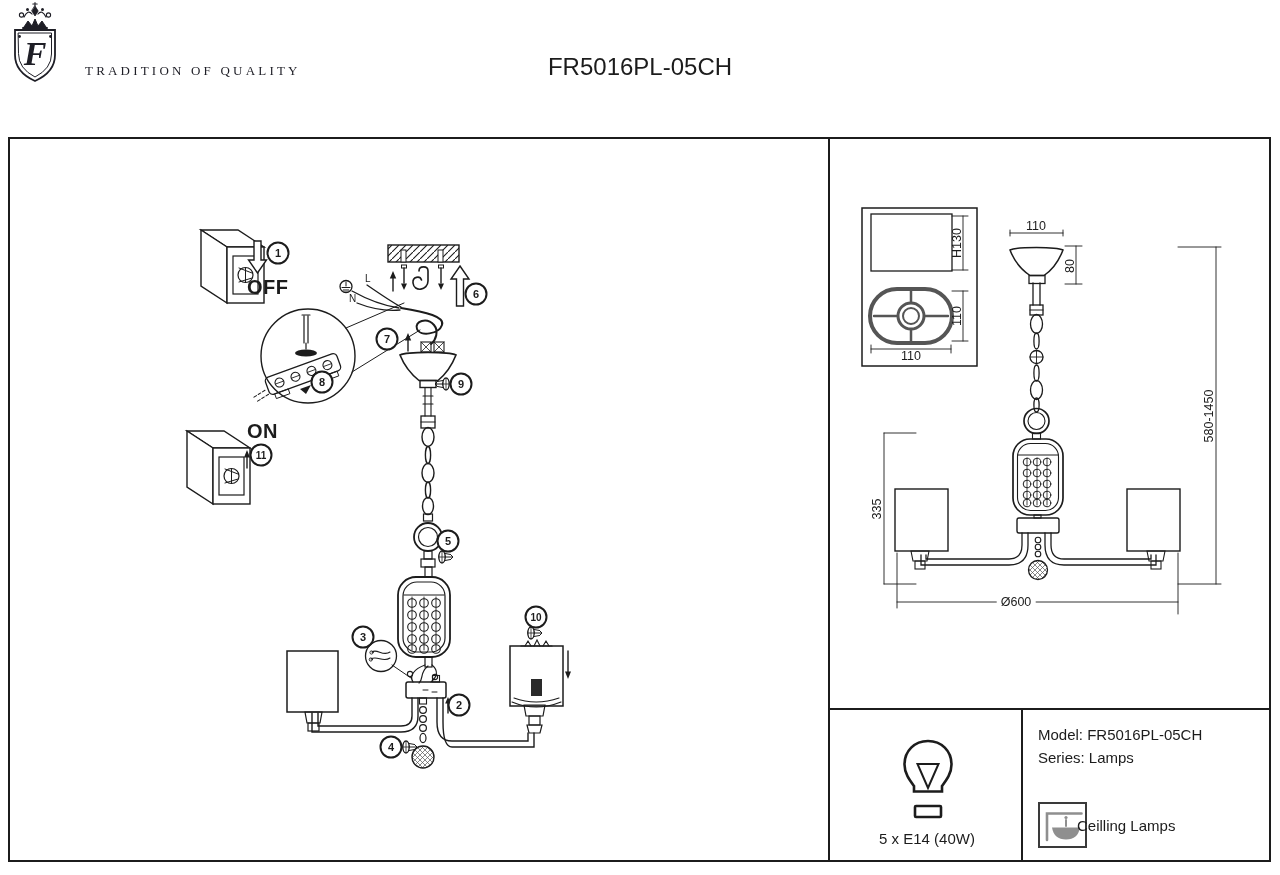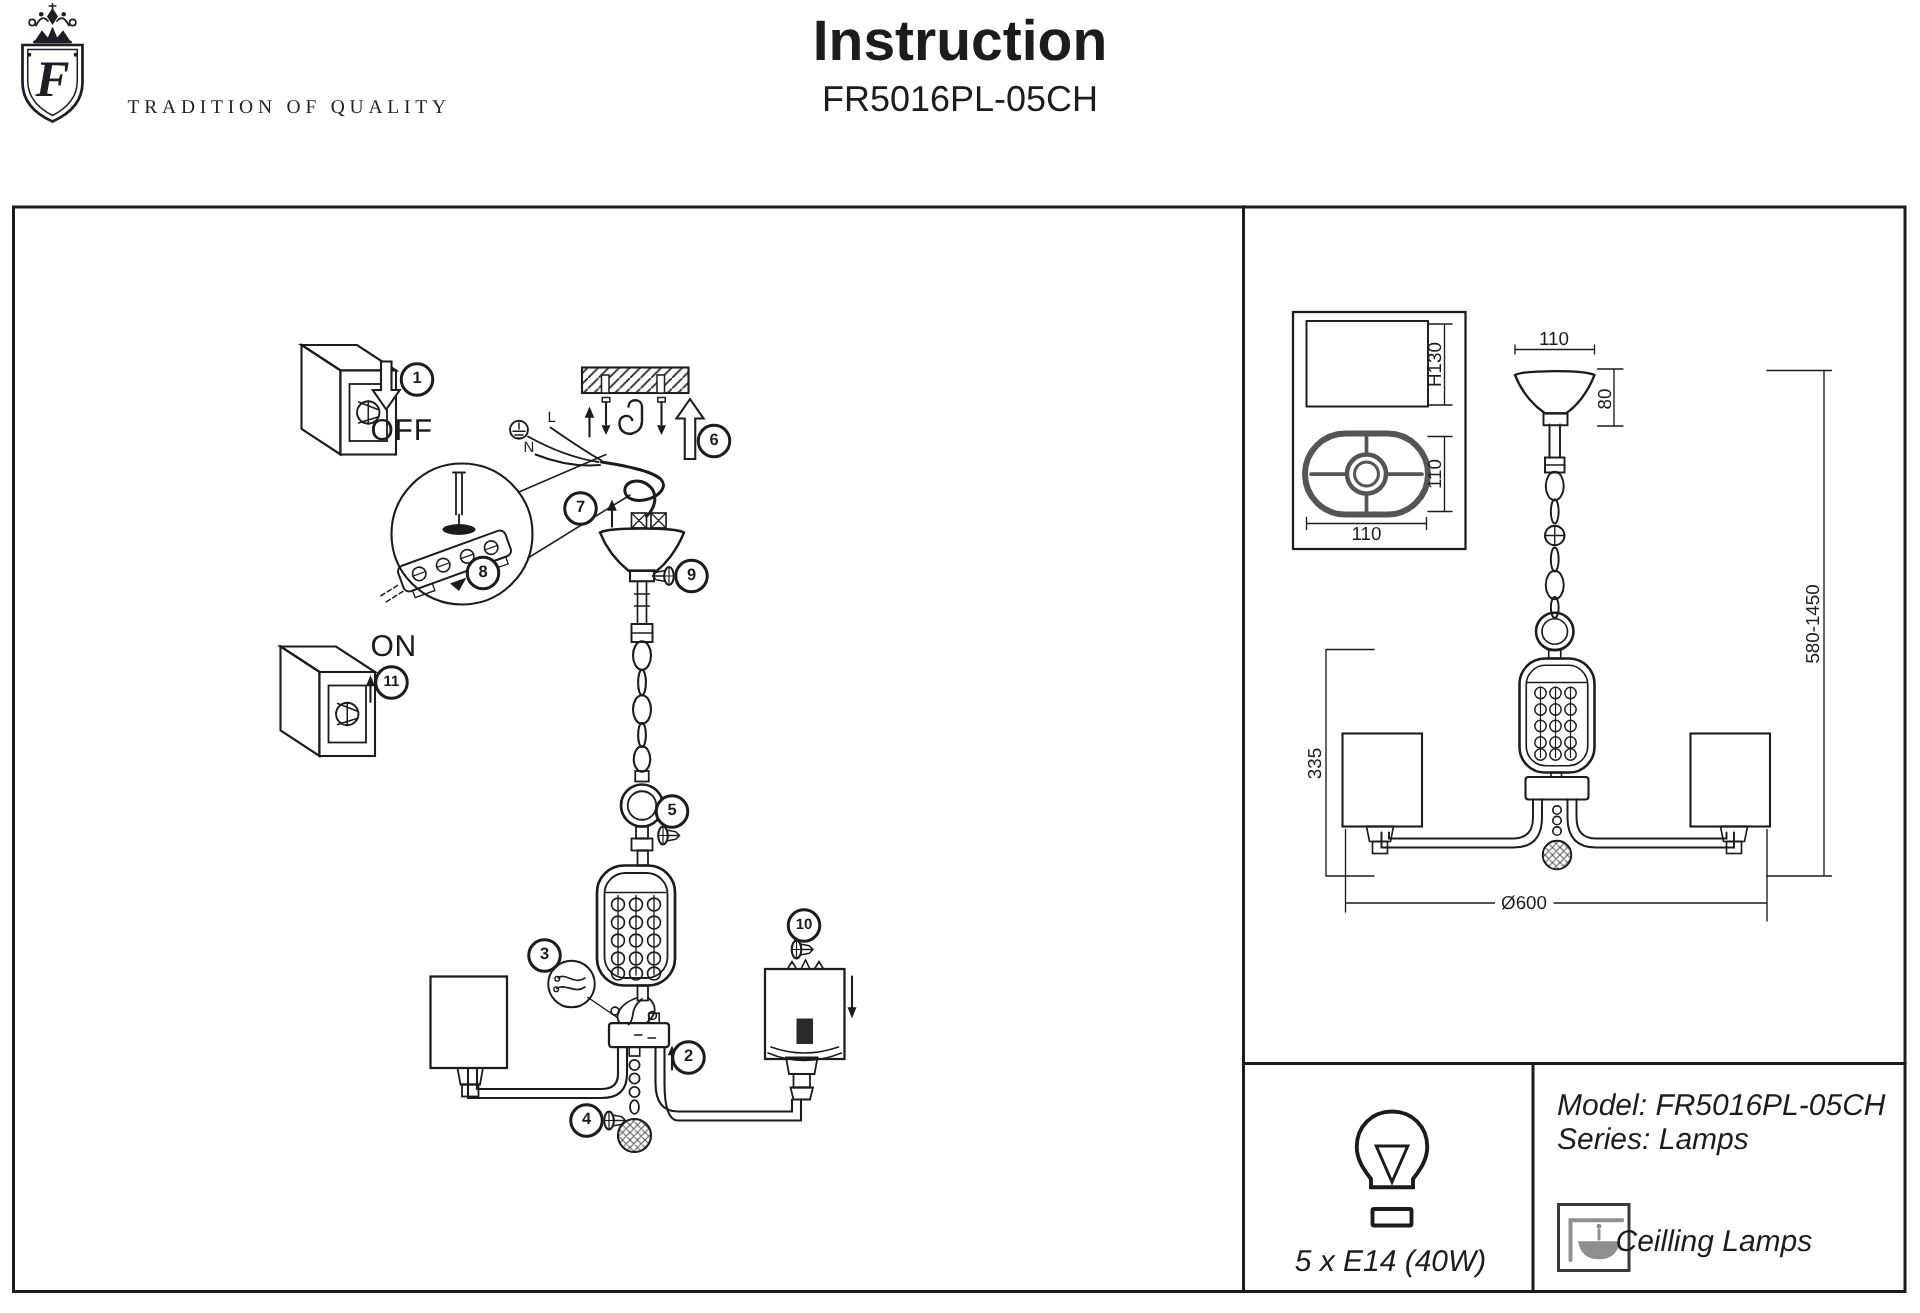--- a/index.html
+++ b/index.html
@@ -8,29 +8,29 @@
   .art{position:absolute;left:0;top:0;}
   .abs{position:absolute;white-space:nowrap;}
   .brand{font-family:"Liberation Serif",serif;font-weight:700;font-size:46px;
          letter-spacing:12px;color:#1e1e26;line-height:1;}
   .tagline{font-family:"Liberation Serif",serif;font-size:13px;letter-spacing:3.2px;
            color:#1e1e26;line-height:1;}
   .monogram{font-family:"Liberation Serif",serif;font-style:italic;font-weight:700;
             font-size:34px;color:#1e1e26;transform:translate(-50%,-50%);}
   .title{font-size:38px;font-weight:700;transform:translateX(-50%);line-height:1;}
   .model{font-size:24px;transform:translateX(-50%);line-height:1;}
-  .switchlab{font-weight:400;font-size:20px;line-height:1;letter-spacing:.5px;}
+  .switchlab{font-weight:700;font-size:20px;line-height:1;letter-spacing:.5px;}
   .wirelab{font-size:10px;line-height:1;}
   .badge{position:absolute;width:19px;height:19px;border:2px solid #1c1c1c;border-radius:50%;
          background:#fff;display:flex;align-items:center;justify-content:center;
          font-size:11px;font-weight:700;transform:translate(-50%,-50%);line-height:1;}
   .dim{position:absolute;font-size:12.5px;line-height:1;transform:translate(-50%,-50%);}
   .dim.v{transform:translate(-50%,-50%) rotate(-90deg);}
   .dim.bg{background:#fff;padding:0 4px;}
-  .spec{font-size:20px;line-height:1;font-style:italic;}
+  .spec{font-size:15px;line-height:1;}
   .spec.center{transform:translateX(-50%);}
 </style>
 </head>
 <body>
 
 <div class="page">
 
 <svg class="art" width="1280" height="875" viewBox="0 0 1280 875" stroke="#1c1c1c" fill="none" stroke-width="1.4" stroke-linecap="round">
   <defs>
     <pattern id="hatchP" patternUnits="userSpaceOnUse" width="7" height="7">
@@ -340,21 +340,20 @@
     <rect x="1039" y="803" width="47" height="44" stroke="#3a3a3a" stroke-width="2"></rect>
     <path d="M1047,840 V813.5 H1081.5" stroke="#8f8f8f" stroke-width="2.6"></path>
     <path d="M1052,827.5 H1080 Q1078,839.5 1066,839.5 Q1054,839.5 1052,827.5 Z" fill="#8f8f8f" stroke="none"></path>
     <line x1="1066" y1="820" x2="1066" y2="826" stroke="#8f8f8f" stroke-width="2"></line>
     <circle cx="1066" cy="817.5" r="1.6" fill="#8f8f8f" stroke="none"></circle>
   </g>
 </svg>
 
 <div class="abs monogram" style="left:35px;top:54px;">F</div>
 <div class="abs tagline" style="left:85px;top:64px;">TRADITION OF QUALITY</div>
-<div class="abs title" style="left:640px;top:9px;">Instruction</div>
 <div class="abs model" style="left:640px;top:55px;">FR5016PL-05CH</div>
 
 <div class="abs switchlab" style="left:247px;top:277px;">OFF</div>
 <div class="abs switchlab" style="left:247px;top:421px;">ON</div>
 <div class="abs wirelab" style="left:365px;top:274px;">L</div>
 <div class="abs wirelab" style="left:349px;top:294px;">N</div>
 
 <div class="badge" style="left:278px;top:253px;">1</div>
 <div class="badge" style="left:459px;top:705px;">2</div>
 <div class="badge" style="left:363px;top:637px;">3</div>

